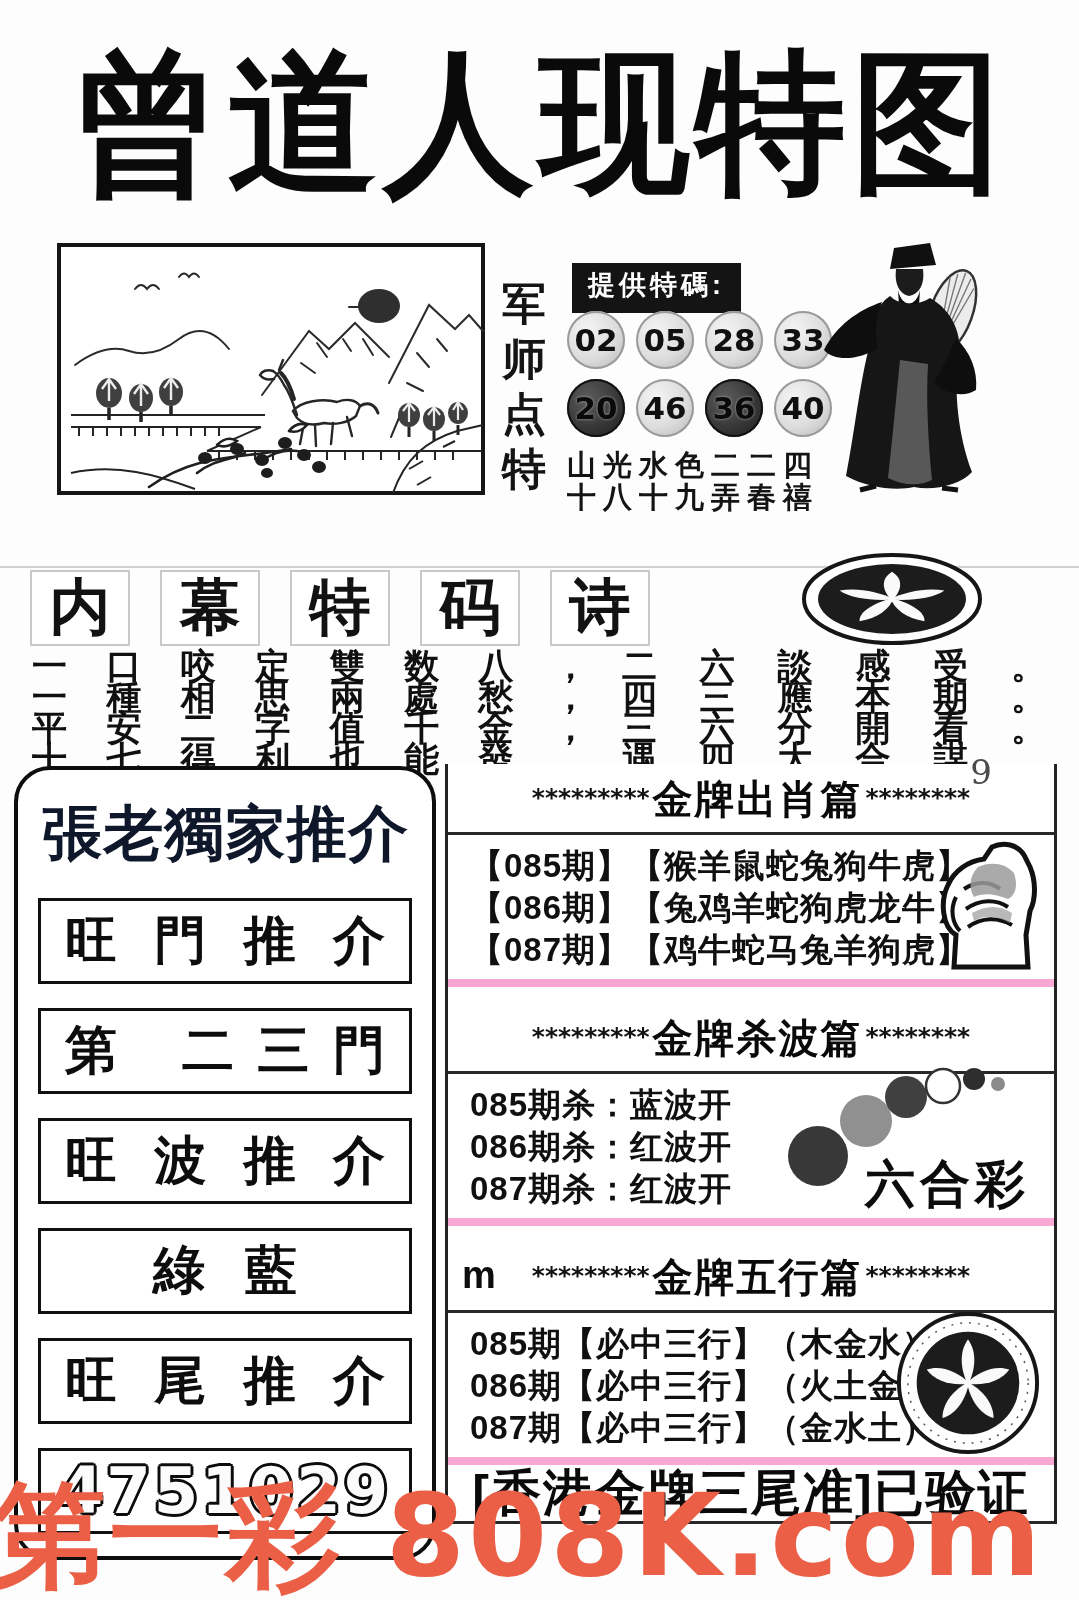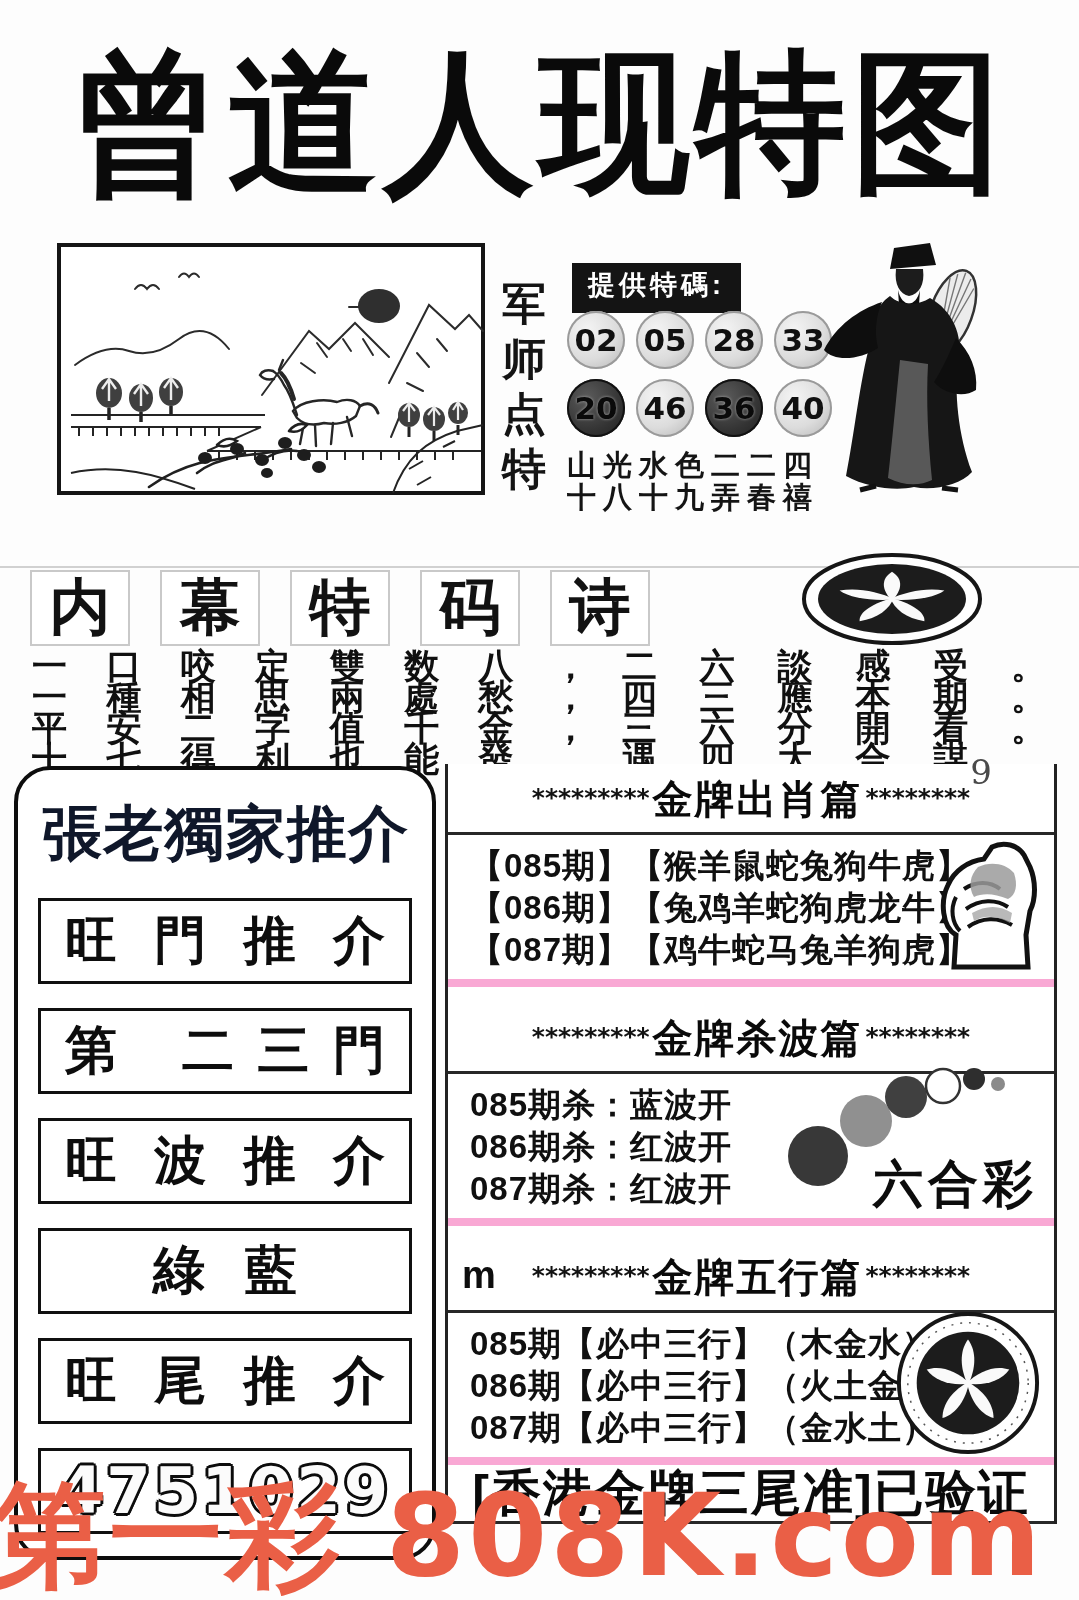--- a/index.html
+++ b/index.html
@@ -72,21 +72,21 @@
   .sec-title{font-size:40px;font-weight:900;letter-spacing:2px;margin:0 3px;color:#0a0a0a;
     font-family:"DejaVu Sans",sans-serif;}
   .sec-body{position:relative;border-bottom:8px solid #f9a8d4;padding:10px 0 8px 22px;}
   .sec-row{font-size:33px;font-weight:700;line-height:42px;letter-spacing:1px;white-space:nowrap;color:#101010;}
   .rp-spacer{height:16px;}
   .mark-9{position:absolute;right:62px;top:-12px;font-size:34px;font-weight:400;color:#4a4a4a;
     font-family:"DejaVu Serif",serif;}
   .mark-m{position:absolute;left:14px;top:12px;font-size:38px;font-weight:700;color:#0d0d0d;}
   .fist-wrap{position:absolute;right:16px;top:2px;width:104px;height:134px;}
   .circles-wrap{position:absolute;right:24px;top:-12px;width:252px;height:128px;}
-  .brand{position:absolute;right:16px;bottom:0px;font-size:50px;font-weight:900;letter-spacing:5px;
+  .brand{position:absolute;right:24px;bottom:0px;font-size:50px;font-weight:900;letter-spacing:5px;
     font-family:"DejaVu Serif",serif;color:#0c0c0c;}
   .emblem-wrap{position:absolute;right:12px;top:-4px;width:148px;height:148px;}
   .rp-footer{display:flex;align-items:center;justify-content:center;height:56px;font-size:50px;
     font-weight:900;letter-spacing:2px;border-bottom:3px solid #282828;color:#0a0a0a;}
 
   
   .watermark{left:-8px;top:1460px;font-size:114px;font-weight:900;letter-spacing:3px;
     white-space:nowrap;z-index:10;pointer-events:none;color:#ea5f46;
     font-family:"DejaVu Sans",sans-serif;}
 </style>

